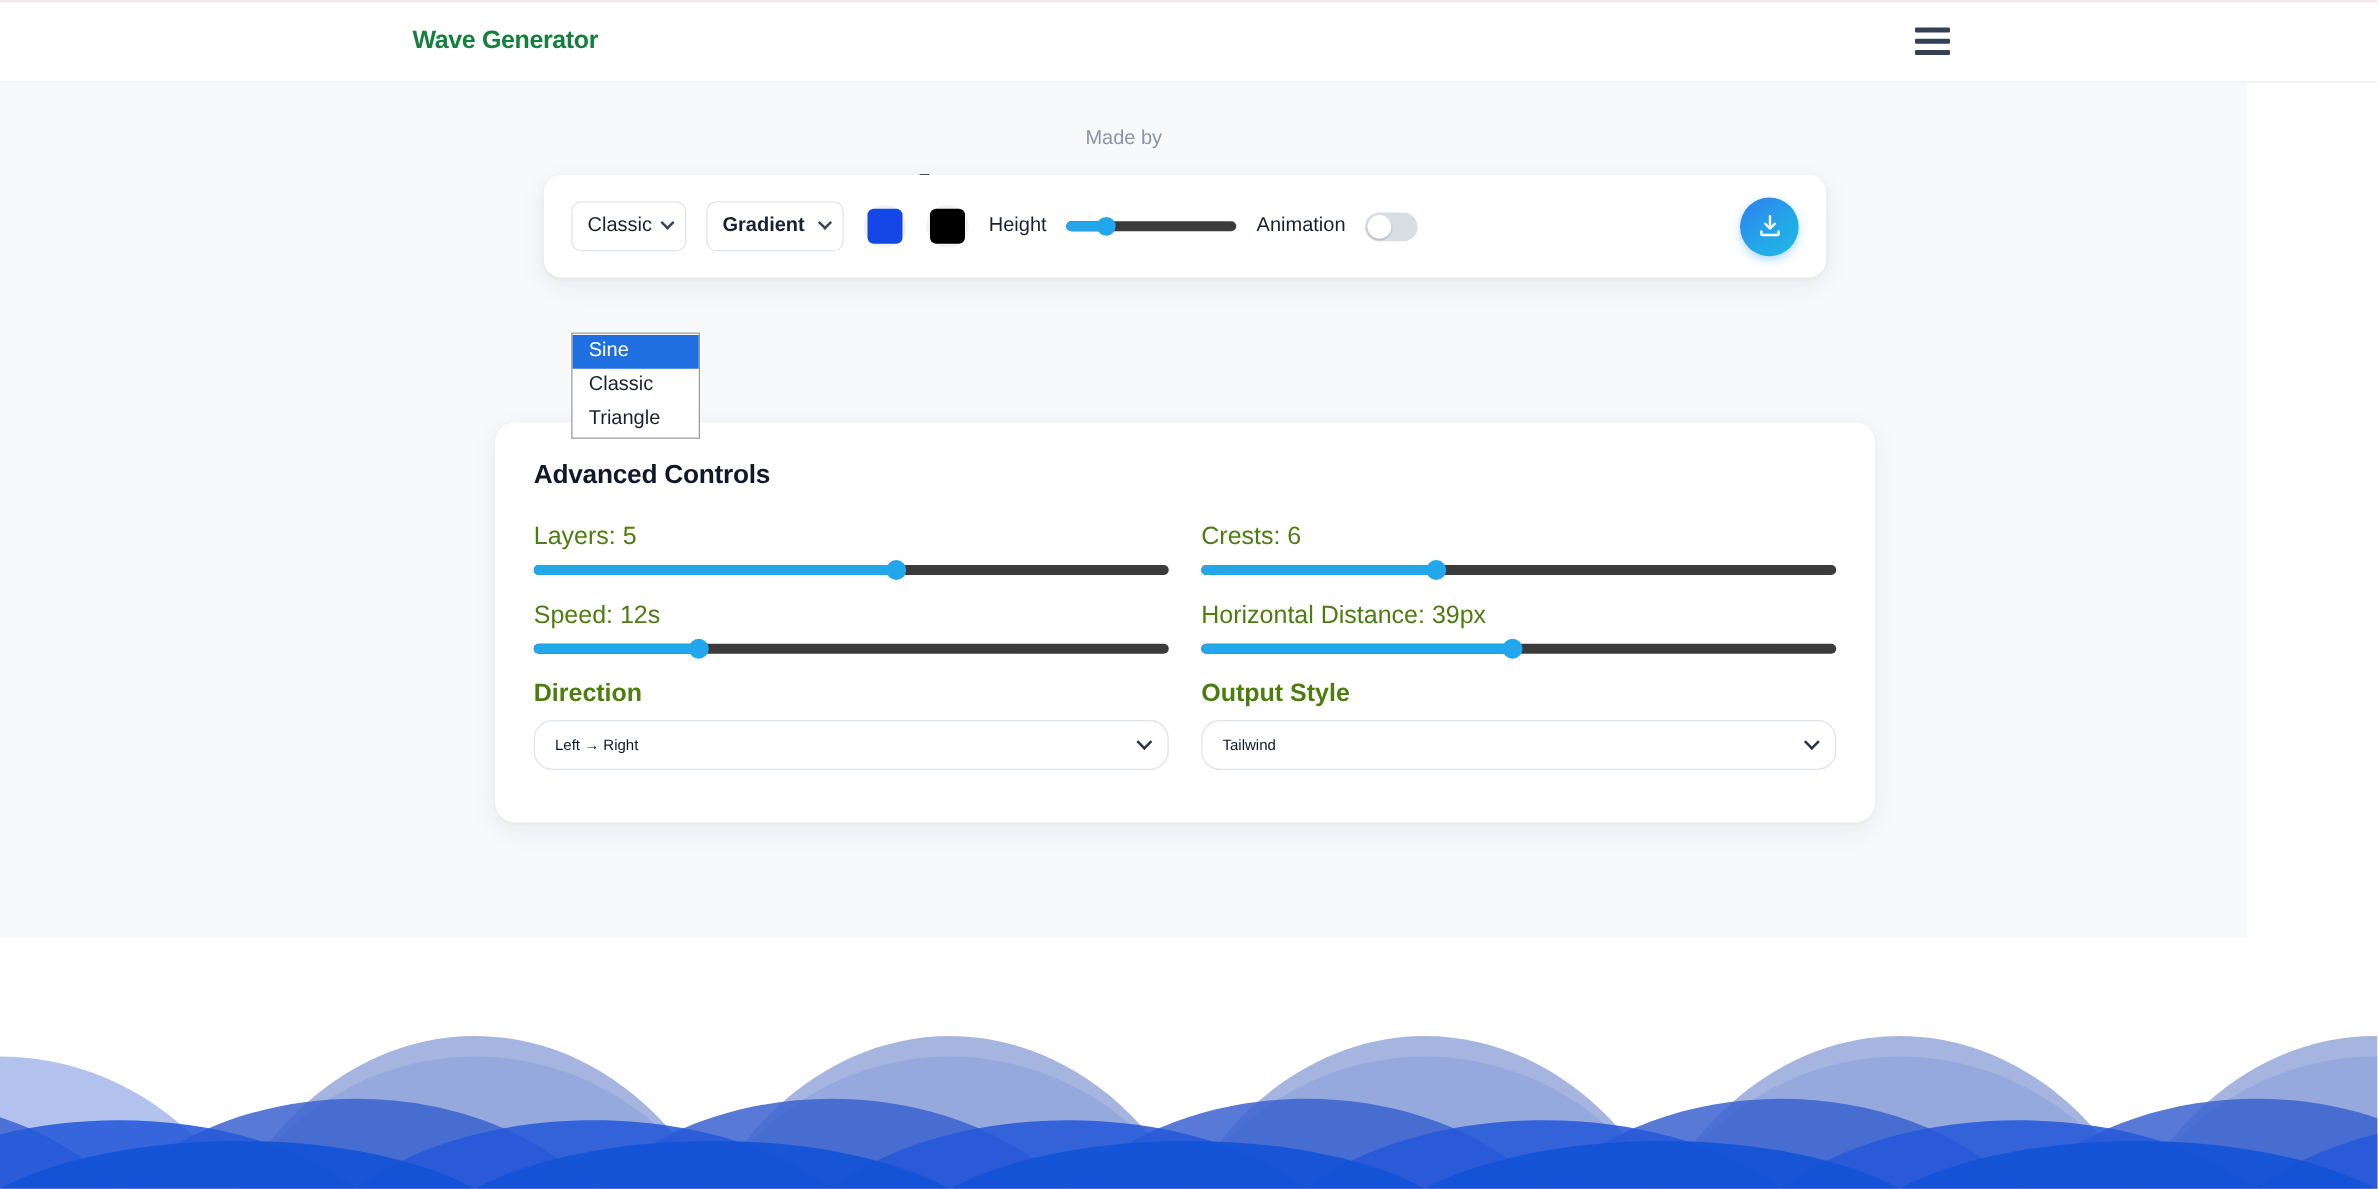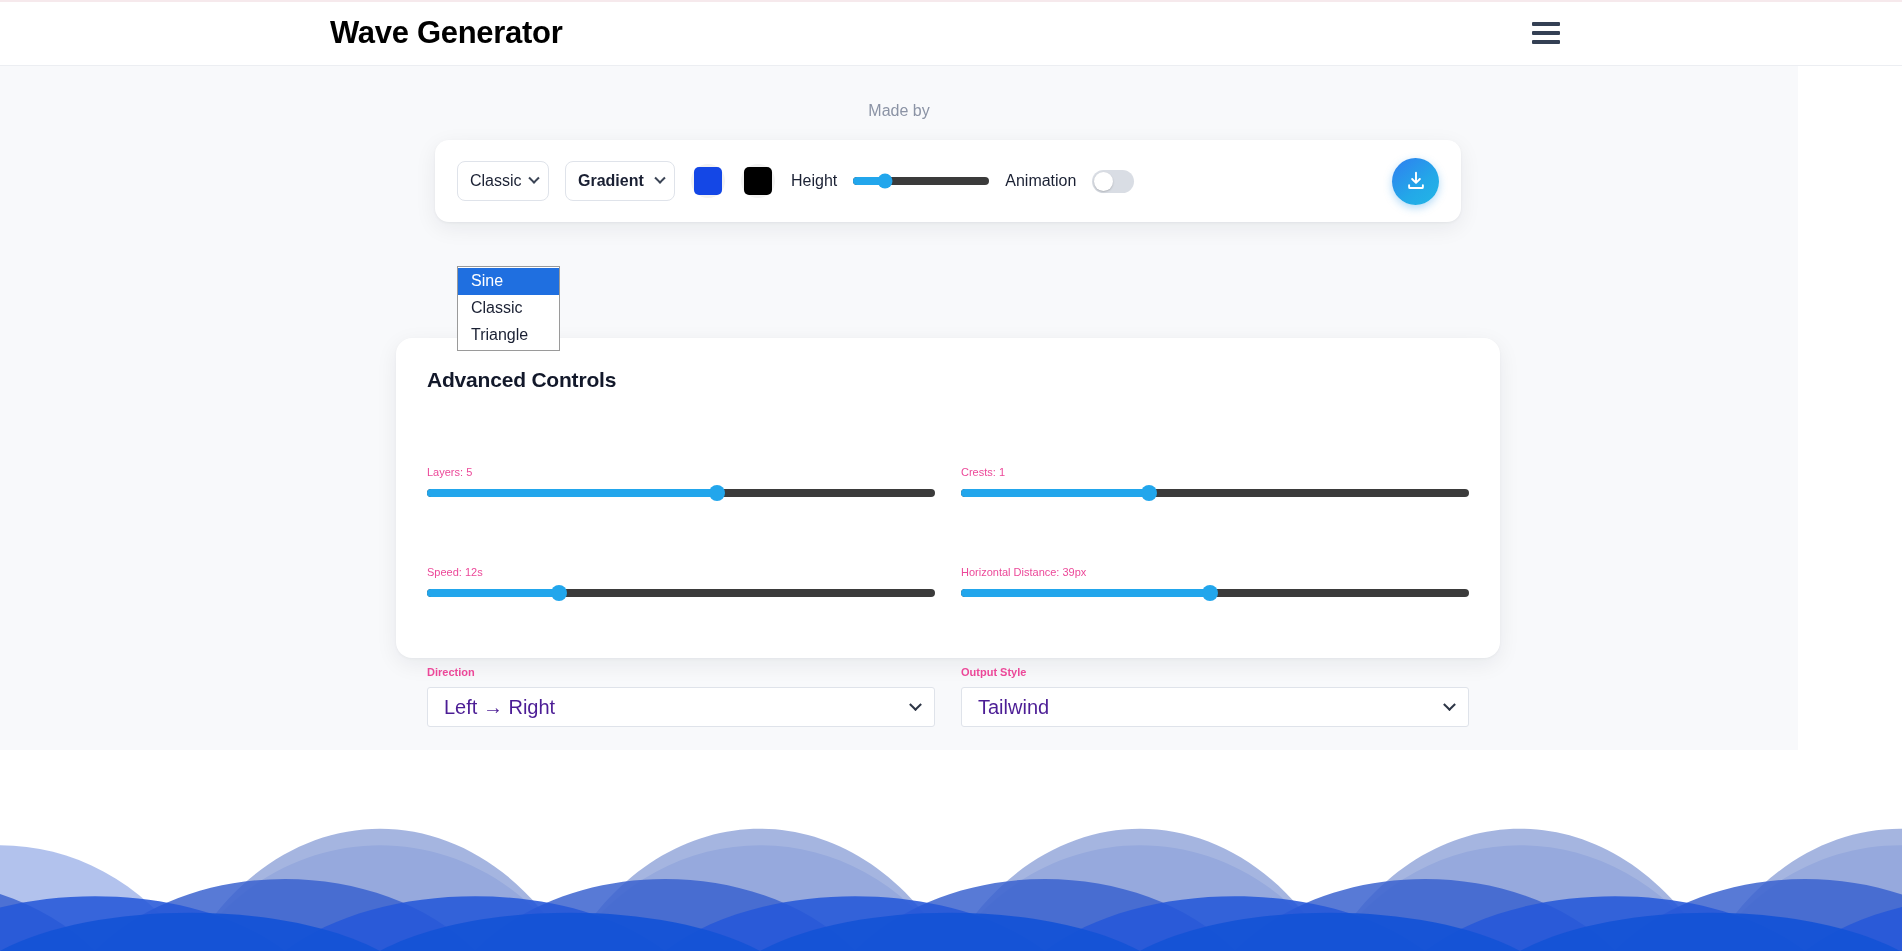--- a/index.html
+++ b/index.html
@@ -26,23 +26,23 @@
   .navbar::before {
     content: "";
     position: absolute;
     top: 0; left: 0; right: 0;
     height: 2px;
     background: #f6e9ec;
   }
   .brand {
     position: absolute;
     left: 330px;
-    font-size: 31px;
+    font-size: 20px;
     font-weight: 700;
-    color: #000000;
+    color: #15803d;
     letter-spacing: -0.3px;
     text-align: right;
   }
   .hamburger {
     position: absolute;
     left: 1532px;
     top: 20px;
     width: 30px;
     height: 26px;
     display: flex;
@@ -253,24 +253,23 @@
     position: absolute;
     left: 31px; top: 80px;
     width: 1042px;
     display: grid;
     grid-template-columns: 508px 508px;
     column-gap: 26px;
     row-gap: 0;
   }
   .field { margin-bottom: 21px; }
   .field-label {
-    font-size: 11px;
-    color: #ec4899;
+    font-size: 20px;
+    color: #4d7c0f;
     margin-bottom: 11px;
-    margin-top: 48px;
   }
   .range {
     position: relative;
     width: 100%;
     height: 8px;
     background: #3b3b3b;
     border-radius: 4px;
     cursor: pointer;
   }
   .range .fill {
@@ -286,27 +285,27 @@
     background: #22a6ec;
     border-radius: 50%;
     transform: translate(-50%, -50%);
   }
   .sel-field .field-label { margin-bottom: 9px; font-weight: bold; }
   .big-select {
     position: relative;
     width: 100%;
     height: 40px;
     border: 1px solid #dfe3ea;
-    border-radius: 3px;
+    border-radius: 15px;
     background: #ffffff;
     display: flex;
     align-items: center;
     padding: 0 32px 0 16px;
-    font-size: 20px;
-    color: #4c1d95;
+    font-size: 12px;
+    color: #0f172a;
     cursor: pointer;
   }
   .big-select .chev {
     position: absolute;
     right: 14px;
     width: 9px; height: 9px;
     border-right: 2px solid #2d3546;
     border-bottom: 2px solid #2d3546;
     transform: rotate(45deg) translate(-2px,-2px);
   }
@@ -395,21 +394,21 @@
 
     <div class="field">
       <div class="field-label">Layers: 5</div>
       <div class="range">
         <div class="fill" style="width:57%"></div>
         <div class="knob" style="left:57%"></div>
       </div>
     </div>
 
     <div class="field">
-      <div class="field-label">Crests: 1</div>
+      <div class="field-label">Crests: 6</div>
       <div class="range">
         <div class="fill" style="width:37%"></div>
         <div class="knob" style="left:37%"></div>
       </div>
     </div>
 
     <div class="field">
       <div class="field-label">Speed: 12s</div>
       <div class="range">
         <div class="fill" style="width:26%"></div>

